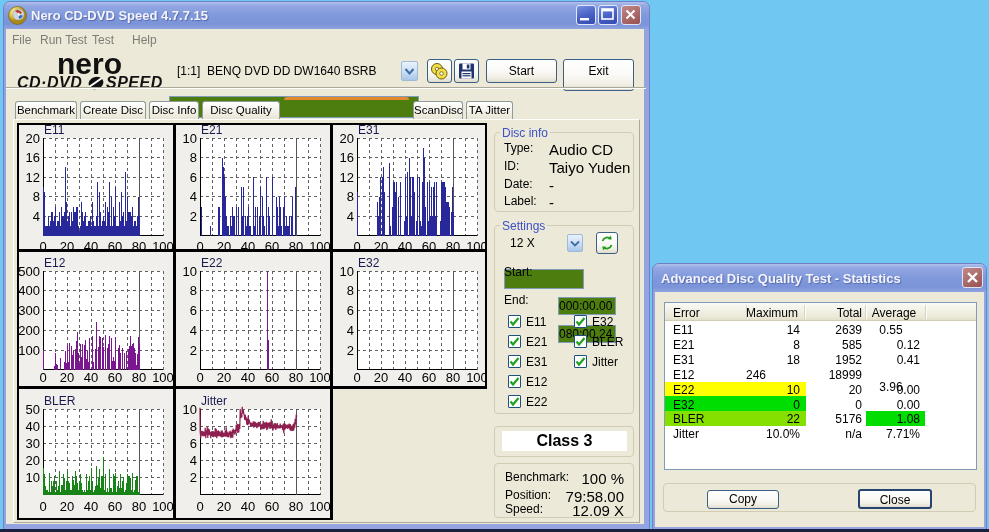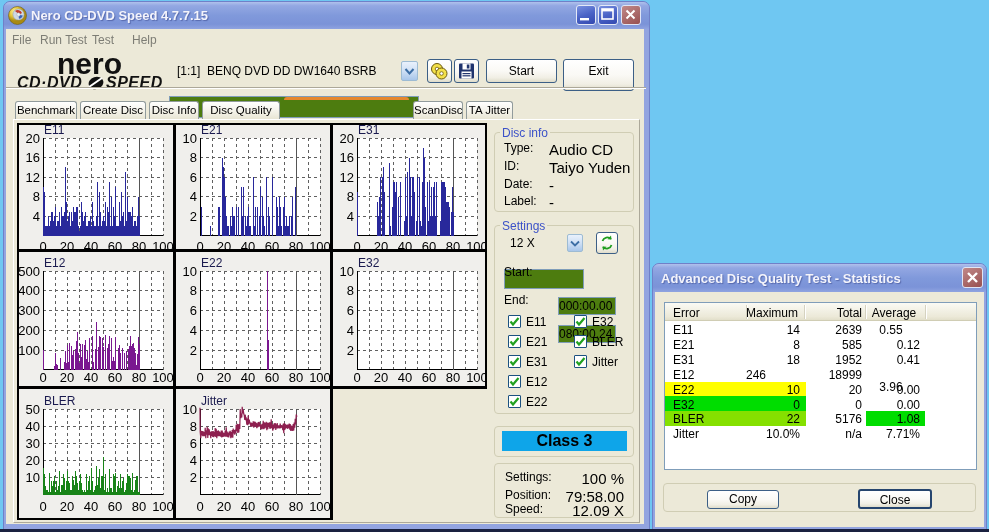--- a/index.html
+++ b/index.html
@@ -476,23 +476,23 @@
     <svg class="abs" style="z-index:3;left:574px;top:335px" width="13" height="13">
       <path d="M2.5 6.5 L5 9.5 L10.5 3" stroke="#21a121" stroke-width="2.2" fill="none"></path>
     </svg>
     <div class="lbl" style="z-index:3;left:592px;top:335px">BLER</div>
     <div class="cb" style="z-index:3;left:574px;top:355px"></div>
     <svg class="abs" style="z-index:3;left:574px;top:355px" width="13" height="13">
       <path d="M2.5 6.5 L5 9.5 L10.5 3" stroke="#21a121" stroke-width="2.2" fill="none"></path>
     </svg>
     <div class="lbl" style="z-index:3;left:592px;top:355px">Jitter</div>
     <div class="gb" style="z-index:3;left:494px;top:426px;width:140px;height:31px"></div>
-    <div class="abs" style="z-index:3;left:502px;top:431px;width:125px;height:20px;background:#0ea5e9;font-size:16px;font-weight:bold;text-align:center;line-height:20px;color:#000">Class 3</div>
+    <div class="abs" style="z-index:3;left:502px;top:431px;width:125px;height:20px;background:#ffffff;font-size:16px;font-weight:bold;text-align:center;line-height:20px;color:#000">Class 3</div>
     <div class="gb" style="z-index:3;left:494px;top:463px;width:140px;height:55px"></div>
-    <div class="lbl" style="z-index:3;left:505px;top:470px">Settings:</div>
+    <div class="lbl" style="z-index:3;left:505px;top:470px">Benchmark:</div>
     <div class="val" style="z-index:3;left:504px;top:470px;width:120px;text-align:right">100 %</div>
     <div class="lbl" style="z-index:3;left:505px;top:488px">Position:</div>
     <div class="val" style="z-index:3;left:504px;top:488px;width:120px;text-align:right">79:58.00</div>
     <div class="lbl" style="z-index:3;left:505px;top:502px">Speed:</div>
     <div class="val" style="z-index:3;left:504px;top:502px;width:120px;text-align:right">12.09 X</div>
     <div class="win-frame" style="left:652px;top:263px;width:335px;height:267px;z-index:5"></div>
     <div class="titlebar" style="left:653px;top:264px;width:333px;height:28px;z-index:6"></div>
     <div class="title-text" style="left:661px;top:271px;z-index:7">Advanced Disc Quality Test - Statistics</div>
     <div class="xbtn" style="left:962px;top:267px;z-index:7"></div>
     <svg class="abs" style="left:962px;top:267px;z-index:8" width="21" height="21">

